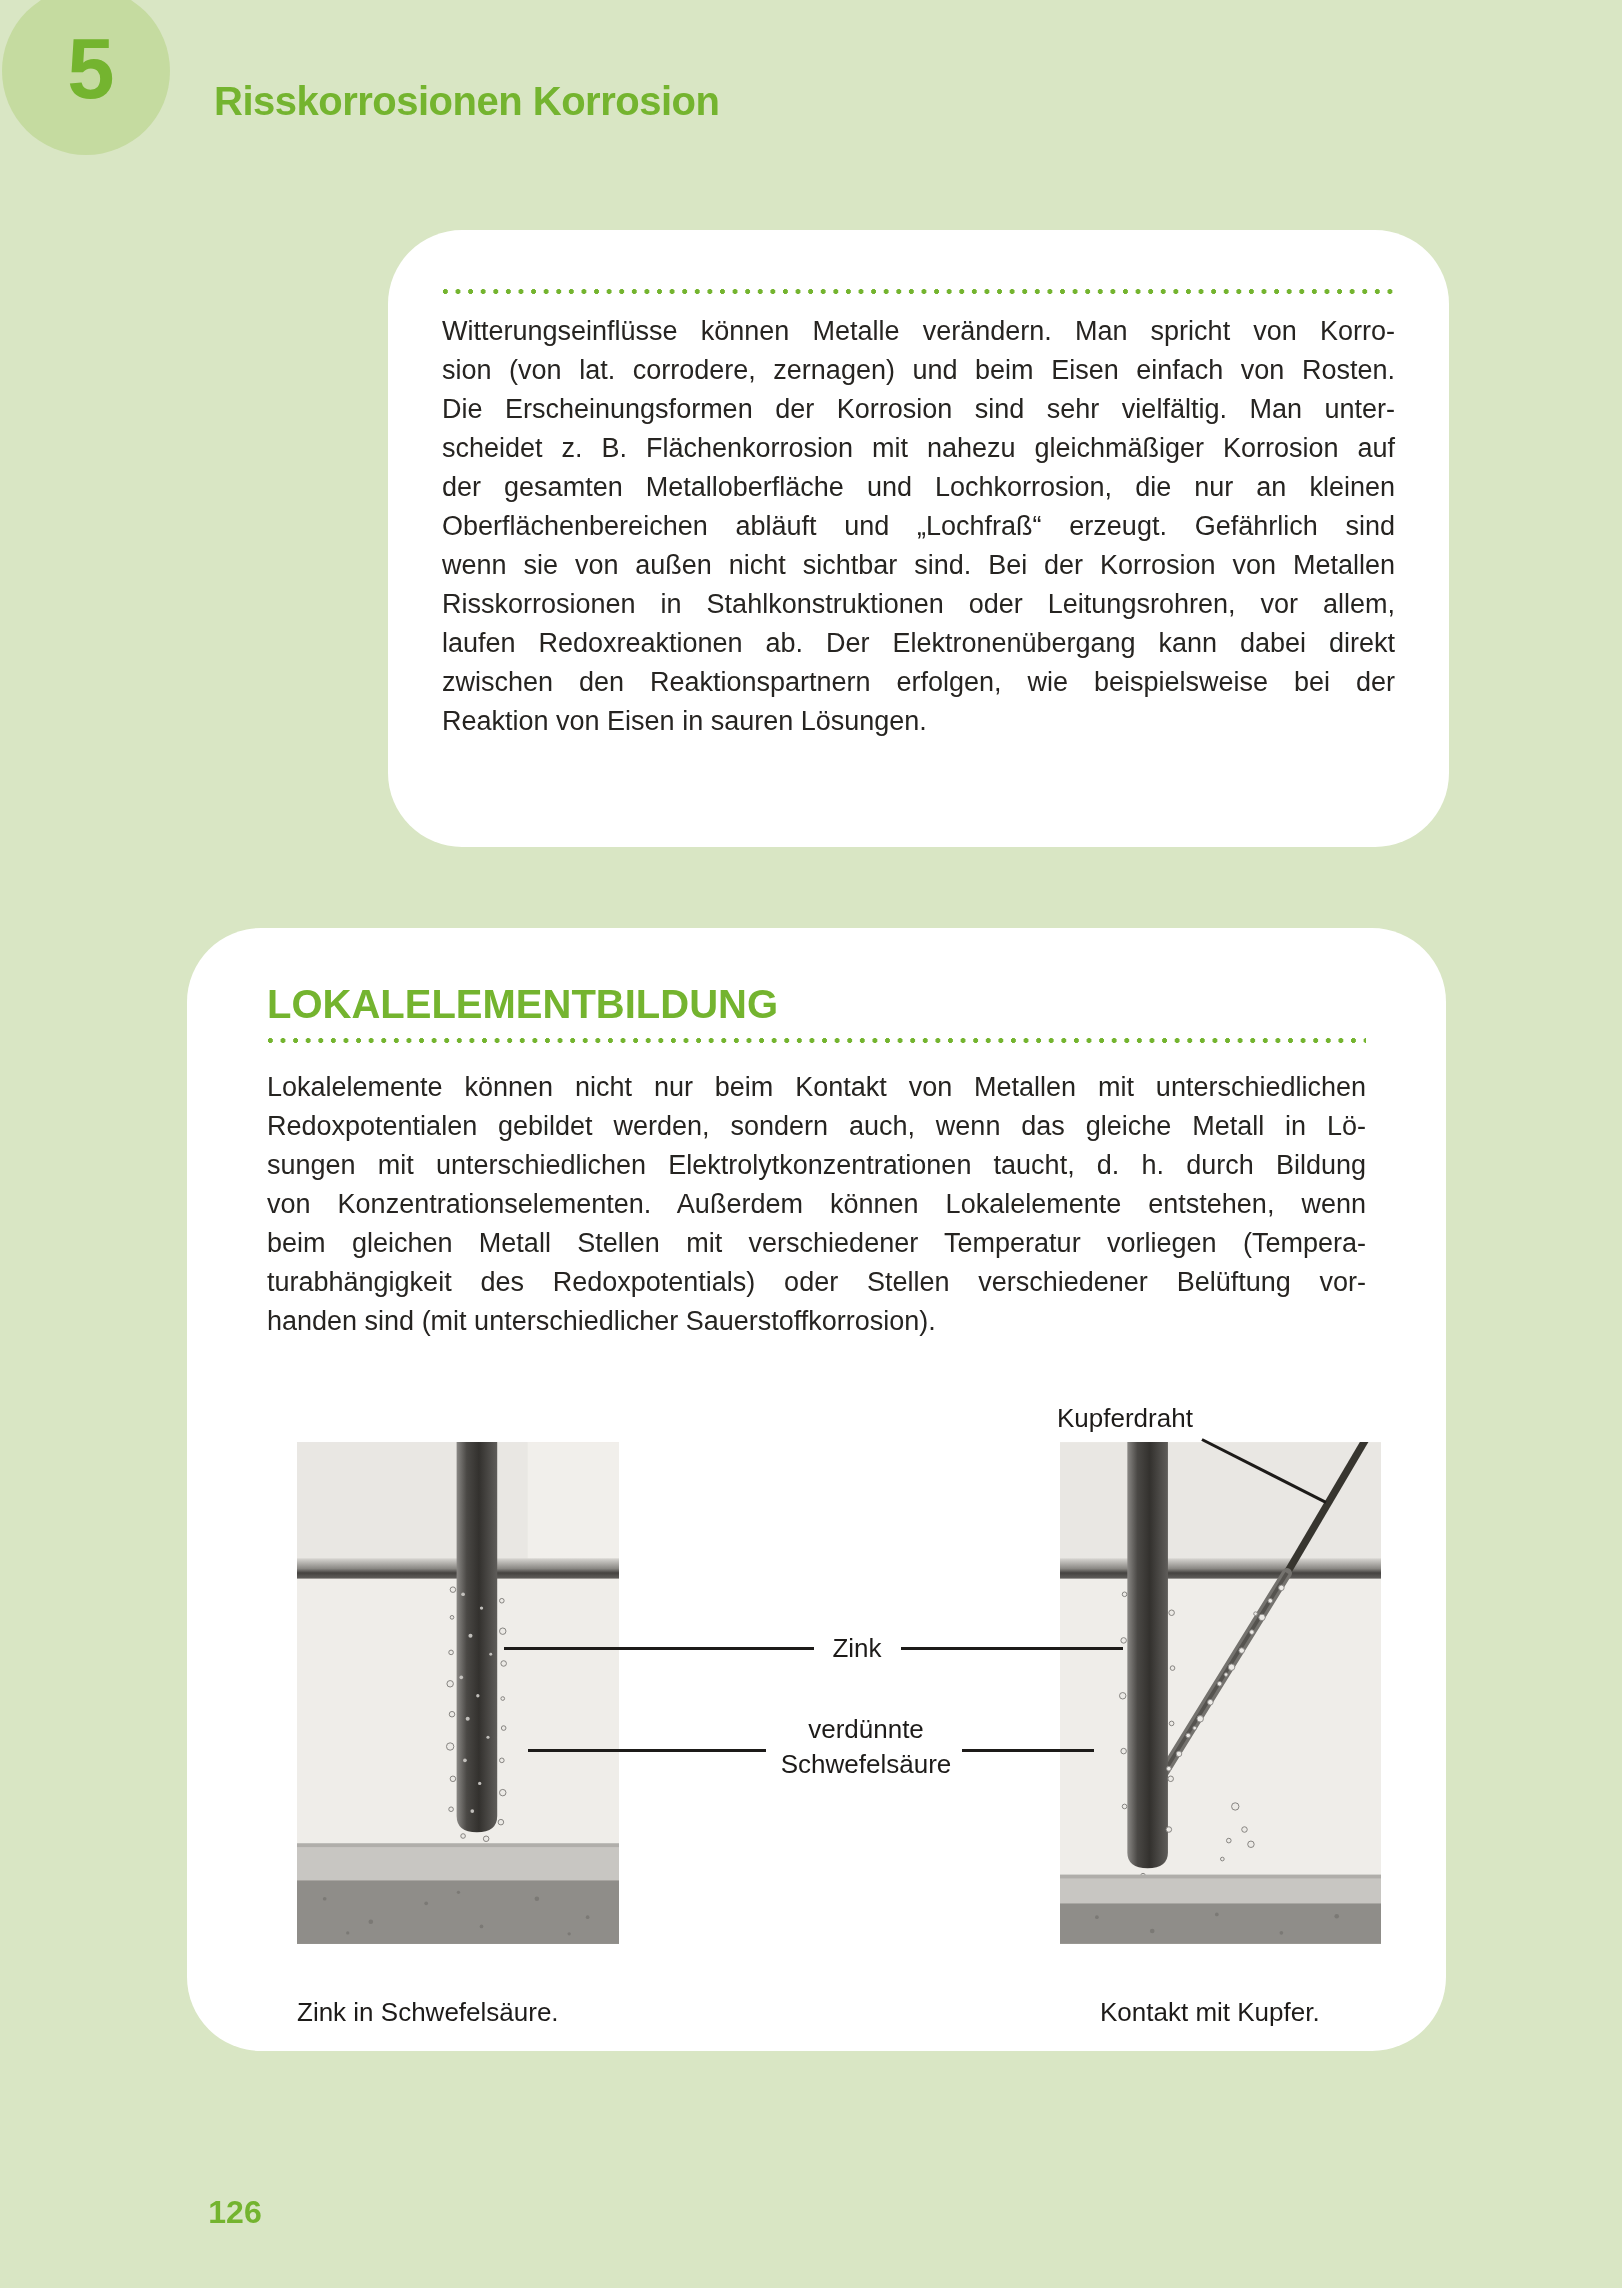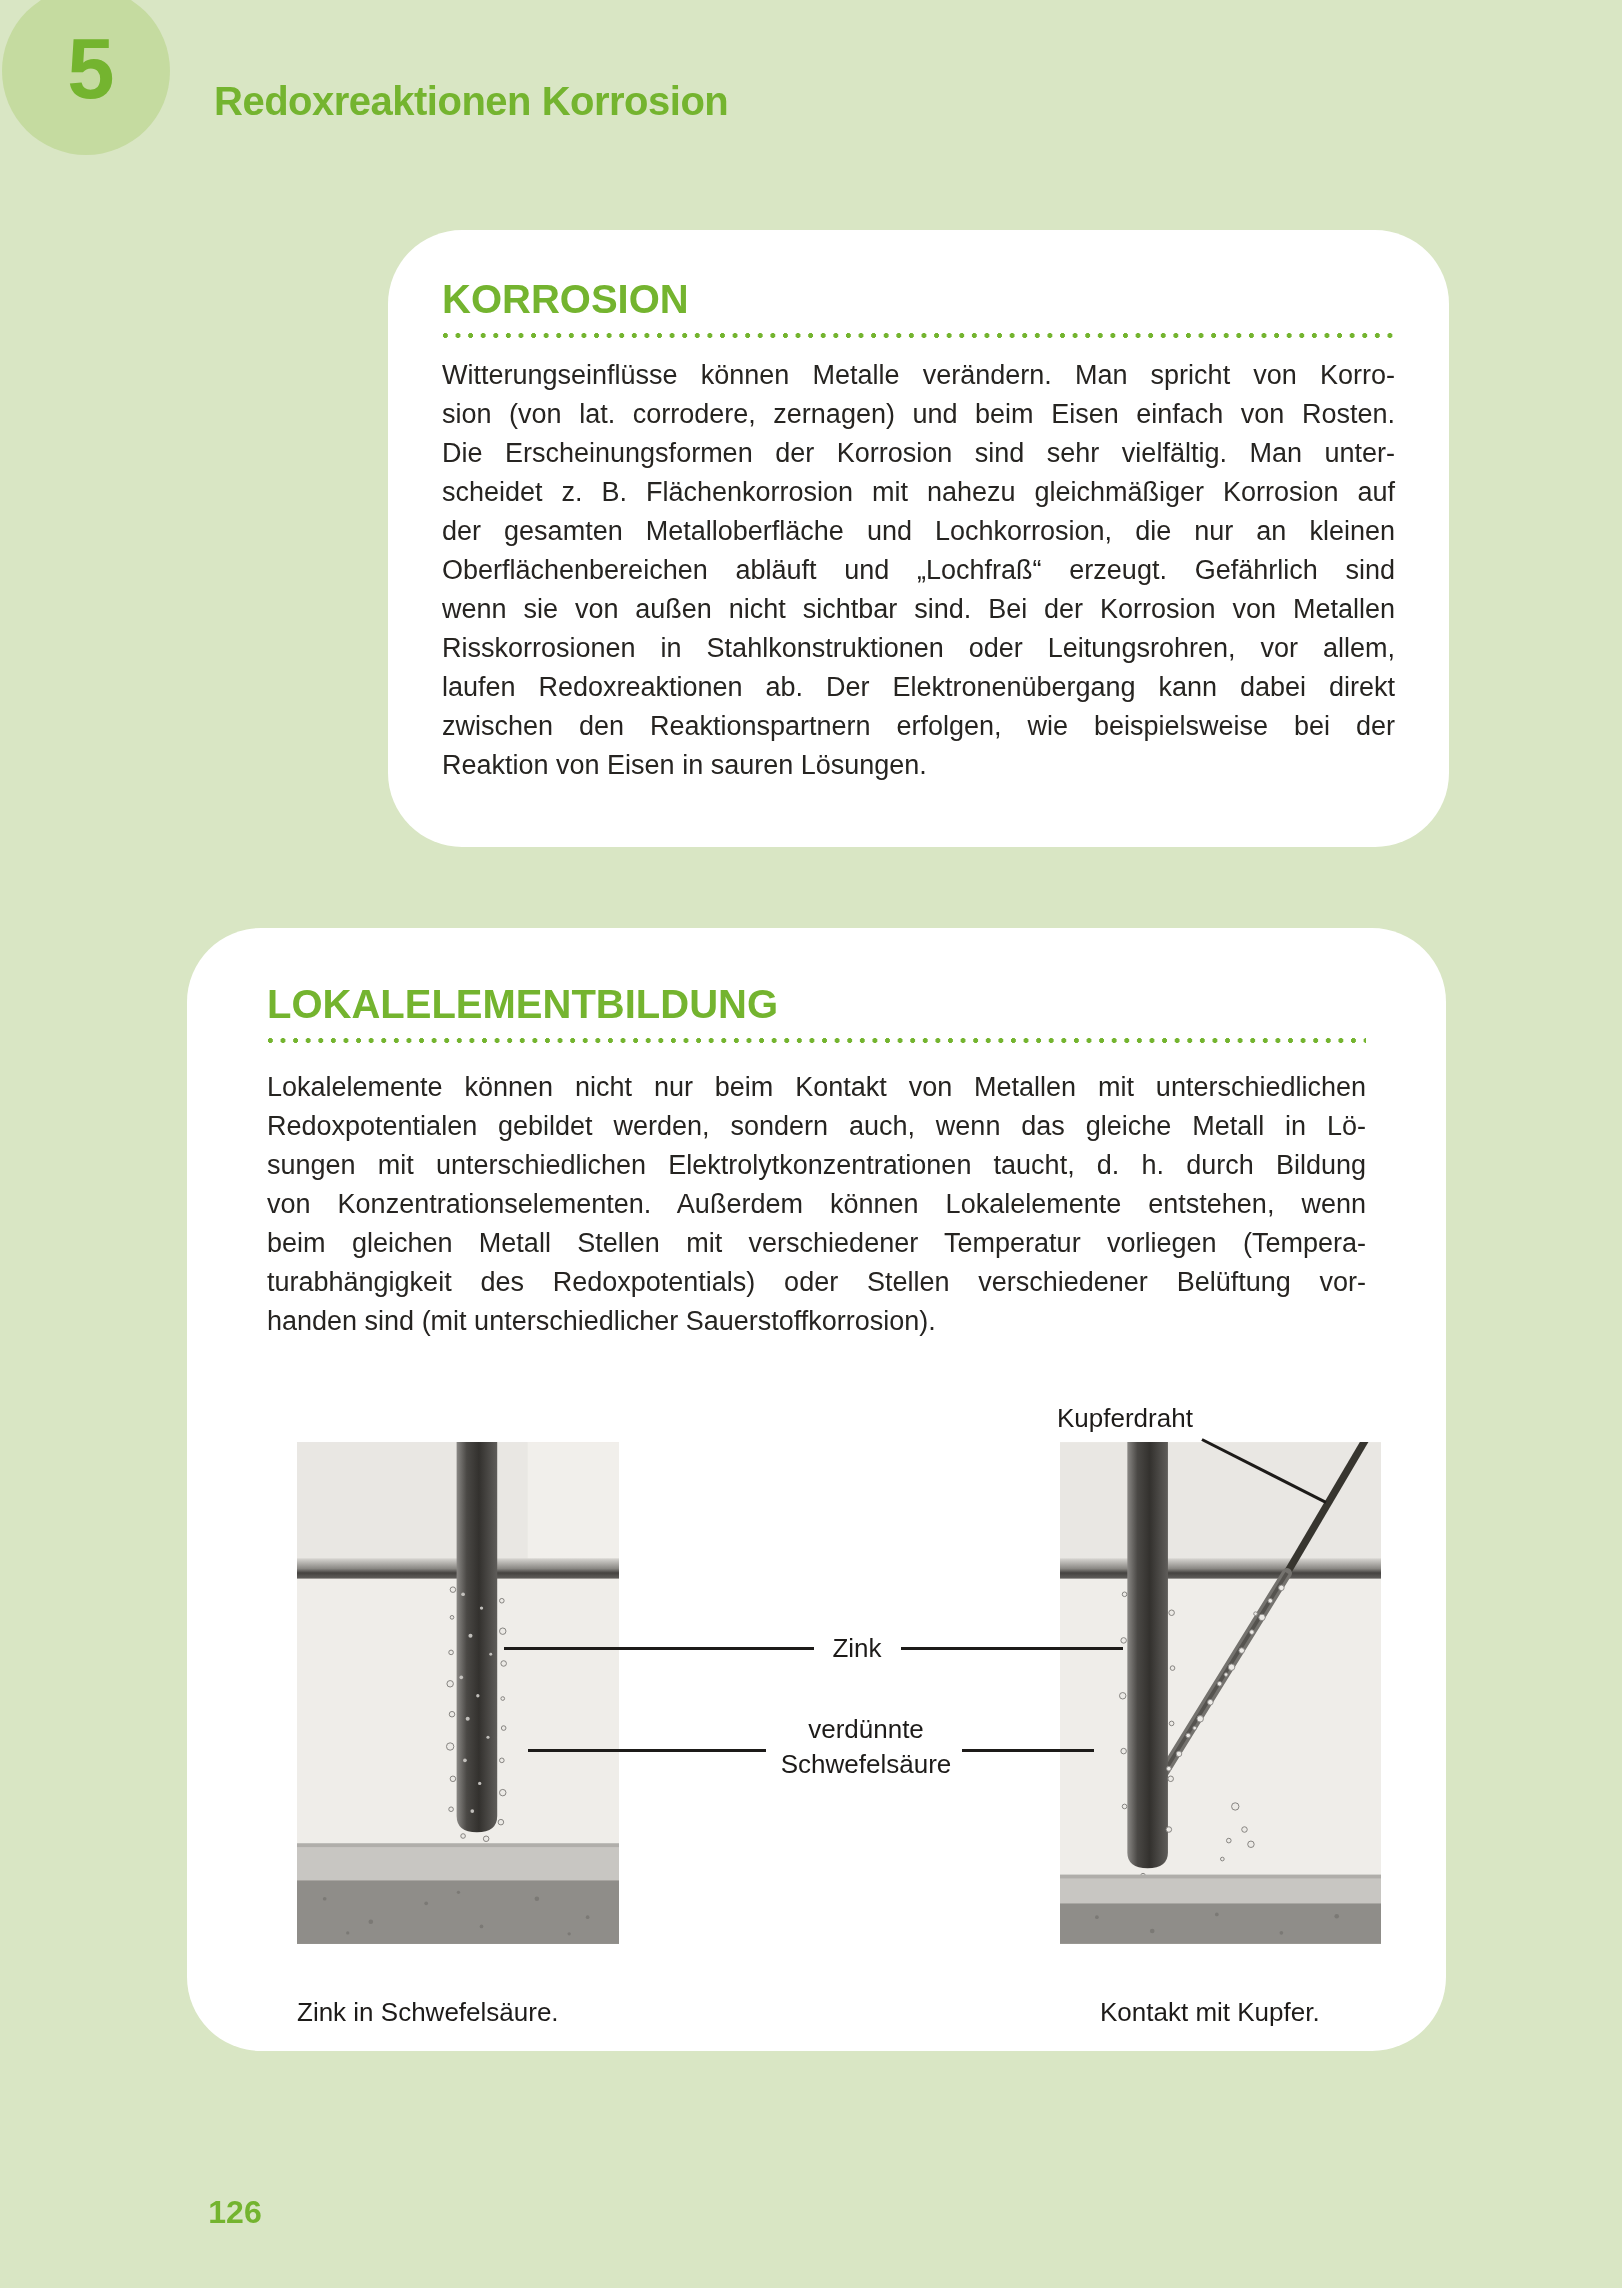--- a/index.html
+++ b/index.html
@@ -58,24 +58,23 @@
     font-size:32px;font-weight:bold;color:var(--accent);margin-top:44px;
   }
 </style>
 </head>
 <body>
 
 <div class="page">
 
   <div class="chapter-circle"></div>
   <div class="chapter-number">5</div>
-  <div class="chapter-title">Redoxreaktionen Korrosion</div>
+  <div class="chapter-title">Risskorrosionen Korrosion</div>
 
   <div class="card card-korrosion">
-    <h2 class="card-heading">KORROSION</h2>
     <div class="dotted-rule"></div>
     <div class="paragraph">
         <div class="pline">Witterungseinflüsse können Metalle verändern. Man spricht von Korro-</div>
         <div class="pline">sion (von lat. corrodere, zernagen) und beim Eisen einfach von Rosten.</div>
         <div class="pline">Die Erscheinungsformen der Korrosion sind sehr vielfältig. Man unter-</div>
         <div class="pline">scheidet z. B. Flächenkorrosion mit nahezu gleichmäßiger Korrosion auf</div>
         <div class="pline">der gesamten Metalloberfläche und Lochkorrosion, die nur an kleinen</div>
         <div class="pline">Oberflächenbereichen abläuft und „Lochfraß“ erzeugt. Gefährlich sind</div>
         <div class="pline">wenn sie von außen nicht sichtbar sind. Bei der Korrosion von Metallen</div>
         <div class="pline">Risskorrosionen in Stahlkonstruktionen oder Leitungsrohren, vor allem,</div>

